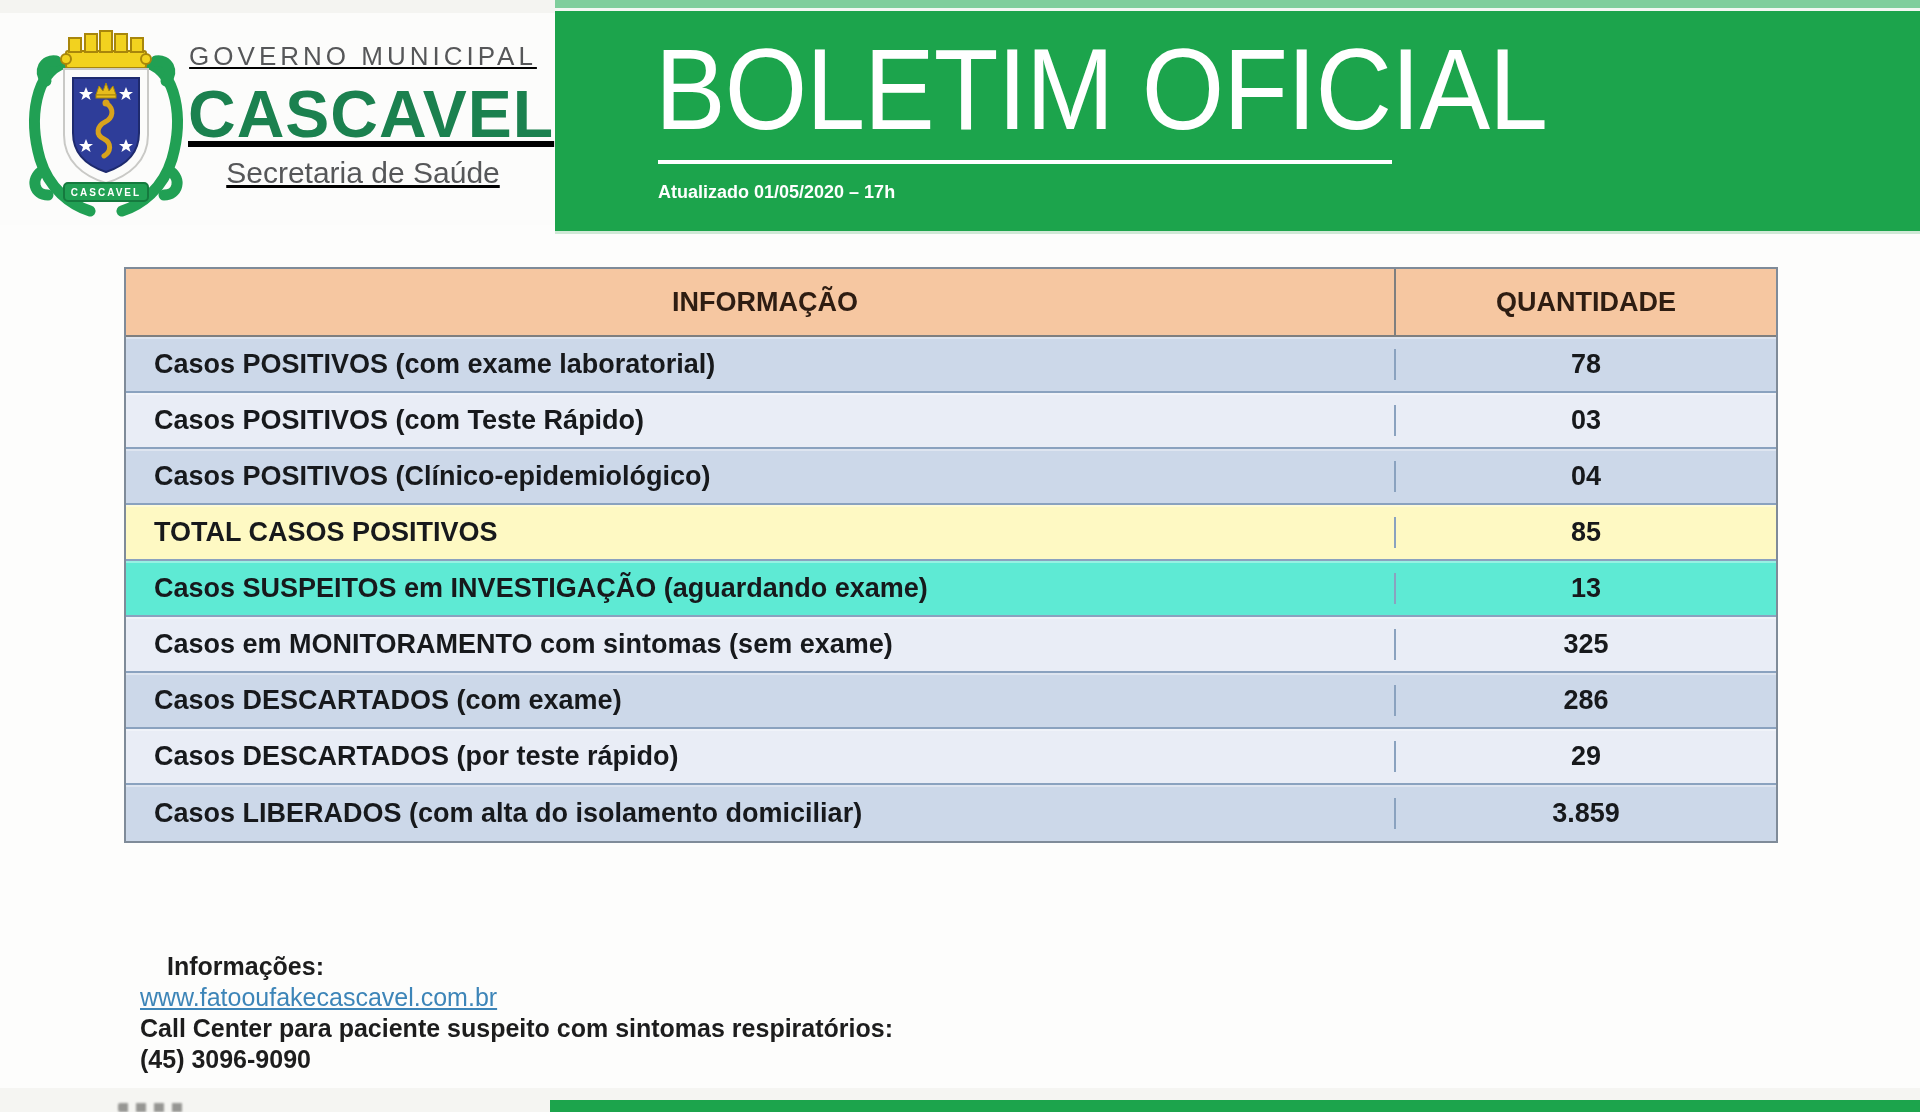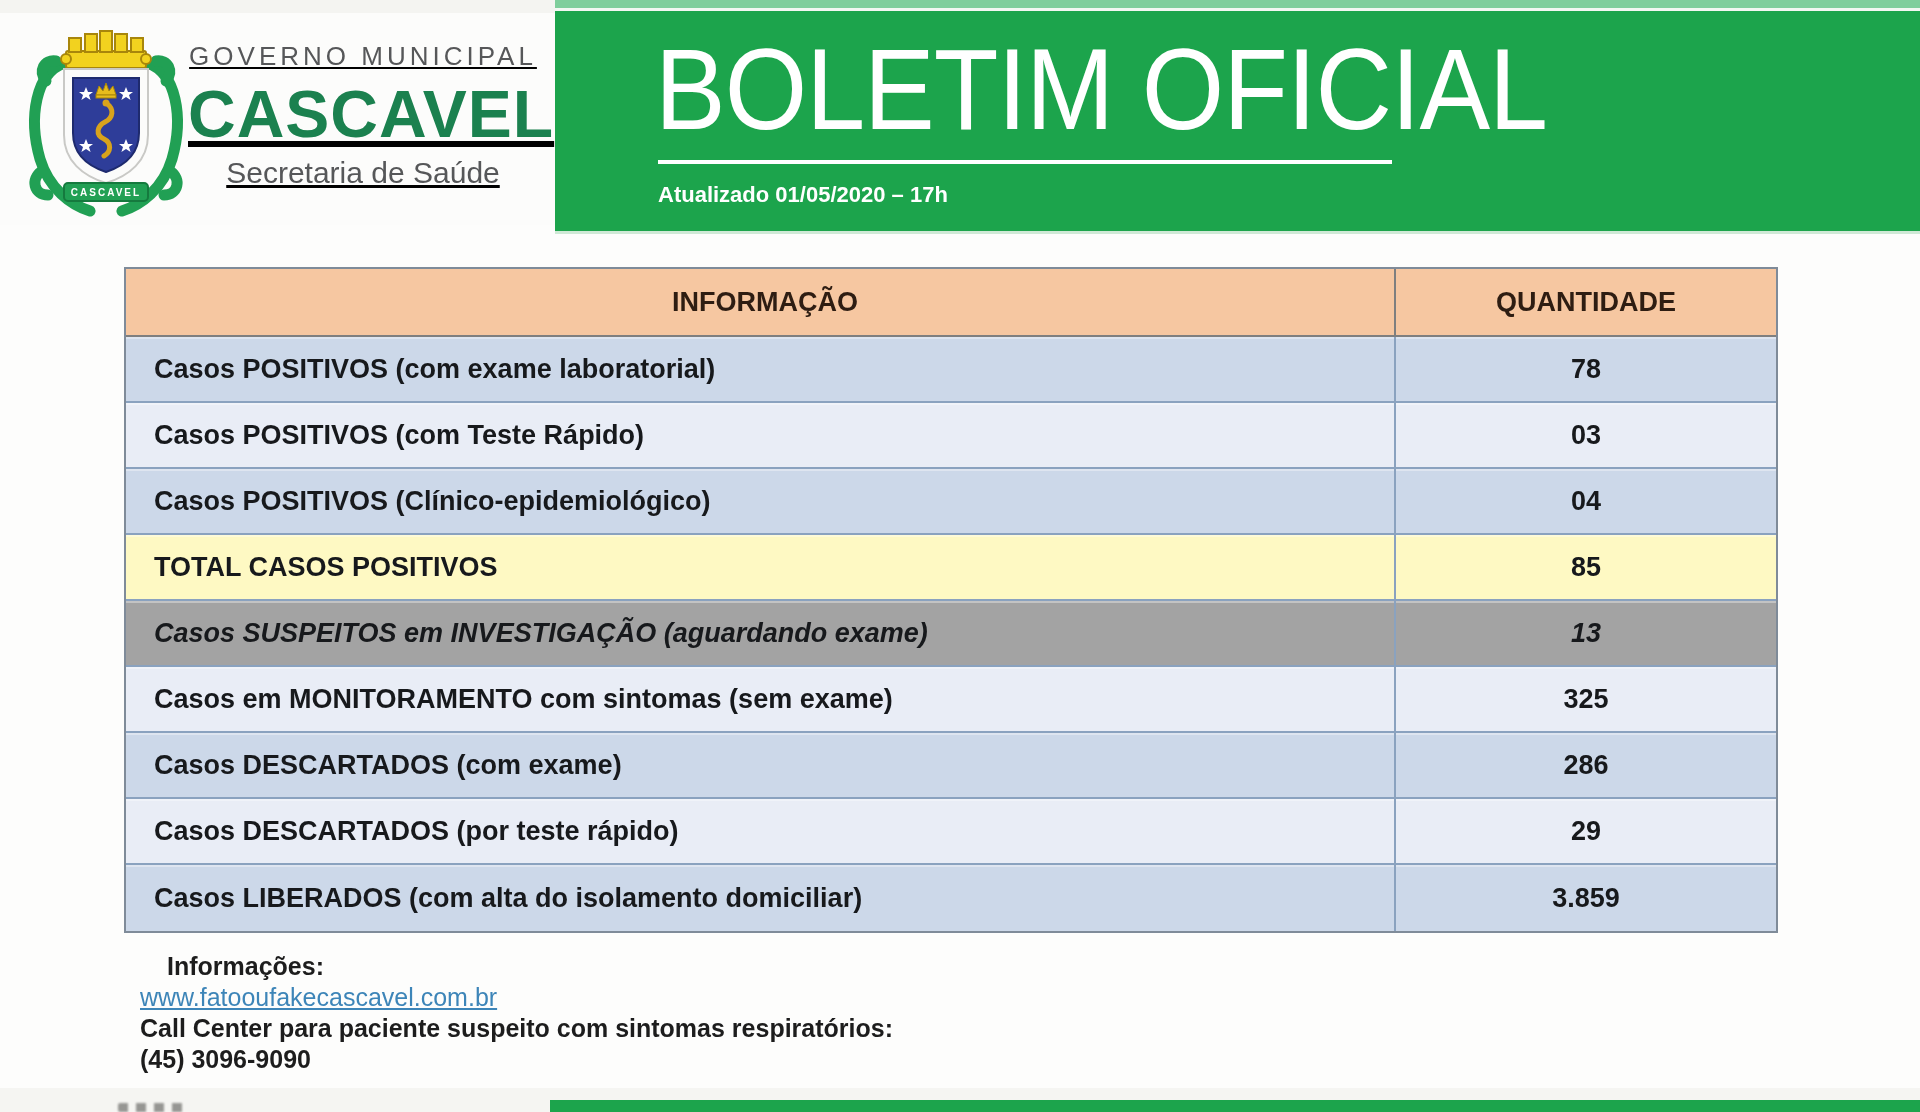--- a/index.html
+++ b/index.html
@@ -22,45 +22,45 @@
   
   .banner{position:absolute;left:555px;top:0;width:1365px;height:234px;background:#1ca44c;}
   .banner-topstrip{position:absolute;left:0;top:0;width:100%;height:8px;background:#7fce9c;}
   .banner-topline{position:absolute;left:0;top:8px;width:100%;height:3px;background:#f2f7f2;}
   .banner-title{
     position:absolute;left:100px;top:26px;
     font-size:106px;line-height:1.1;color:#ffffff;font-weight:400;
     letter-spacing:-1px;white-space:nowrap;transform:scaleY(1.08);transform-origin:top left;
   }
   .banner-underline{position:absolute;left:103px;top:160px;width:734px;height:4px;background:#ffffff;}
-  .banner-updated{position:absolute;left:103px;top:182px;font-size:22px;font-weight:700;color:#ffffff;white-space:nowrap;}
+  .banner-updated{position:absolute;left:103px;top:182px;font-size:18px;font-weight:700;color:#ffffff;white-space:nowrap;}
   .banner-bottomline{position:absolute;left:0;bottom:0;width:100%;height:3px;background:#cfe9d6;}
 
   
   .board{position:absolute;left:124px;top:267px;width:1654px;border:2px solid #7d8common;}
   .board{border:2px solid #7f8b99;box-sizing:border-box;}
   .t-row{display:flex;width:100%;box-sizing:border-box;}
   .t-head{height:68px;background:#f6c7a1;border-bottom:2px solid #7f7f7f;}
-  .t-body-row{height:66px;border-bottom:2px solid #8aa2bf;box-shadow:inset 0 2px 0 rgba(255,255,255,0.35);}
+  .t-body-row{height:56px;border-bottom:2px solid #8aa2bf;box-shadow:inset 0 2px 0 rgba(255,255,255,0.35);align-items:center;}
   .t-body-row:last-child{border-bottom:none;}
   .cell-label{
     flex:0 0 1270px;box-sizing:border-box;display:flex;align-items:center;
     padding-left:28px;border-right:2px solid #8aa2bf;
     font-size:27px;font-weight:700;color:#17191c;white-space:nowrap;
   }
   .t-head .cell-label{justify-content:center;padding-left:10px;color:#2e1d12;border-right:2px solid #7f7f7f;}
   .cell-value{
     flex:1 1 auto;display:flex;align-items:center;justify-content:center;
     font-size:27px;font-weight:700;color:#17191c;
   }
   .t-head .cell-value{color:#2e1d12;}
   .row-blue-dark{background:#ccd8e9;}
   .row-blue-light{background:#e9edf6;}
   .row-yellow-bold{background:#fef9c3;}
-  .row-yellow{background:#a3a3a3;font-style:italic;}
+  .row-yellow{background:#5eead4;}
 
   
   .footer{position:absolute;left:140px;top:951px;font-size:25px;color:#1d1d1d;line-height:31px;}
   .f-info{font-weight:700;margin-left:27px;}
   .f-link{color:#3d85b8;text-decoration:underline;cursor:pointer;}
   .f-call{font-weight:700;}
   .f-phone{font-weight:700;}
 
   
   .bottom-strip{position:absolute;left:0;top:1088px;width:100%;height:24px;background:#f5f5f2;}

